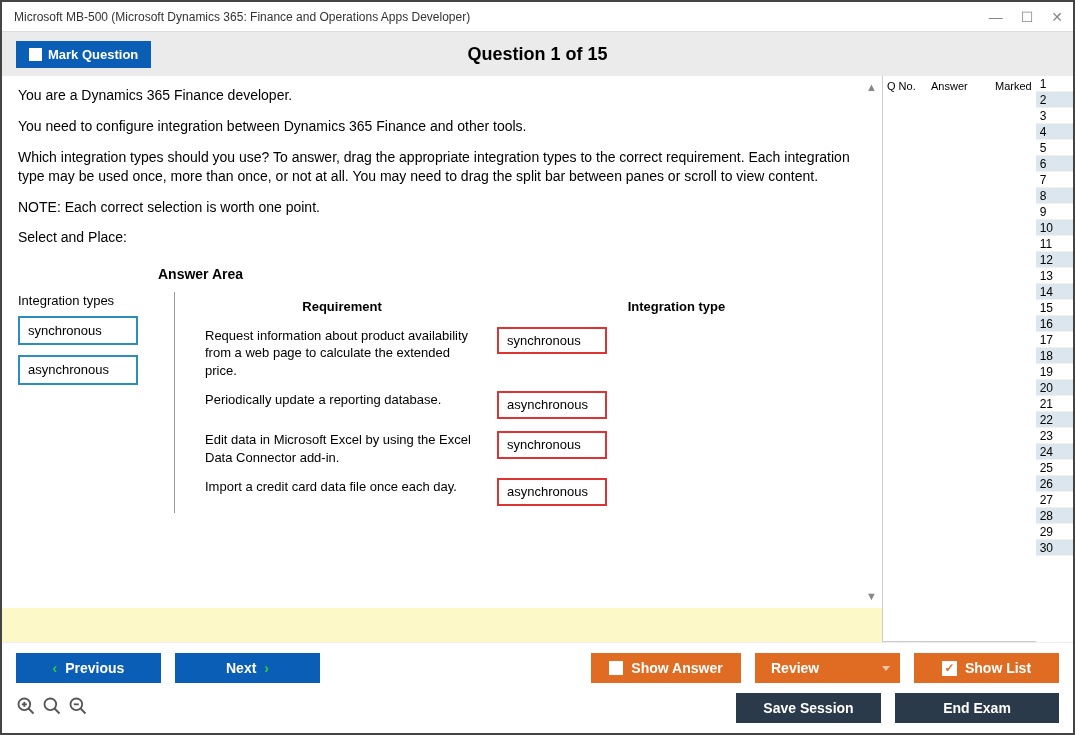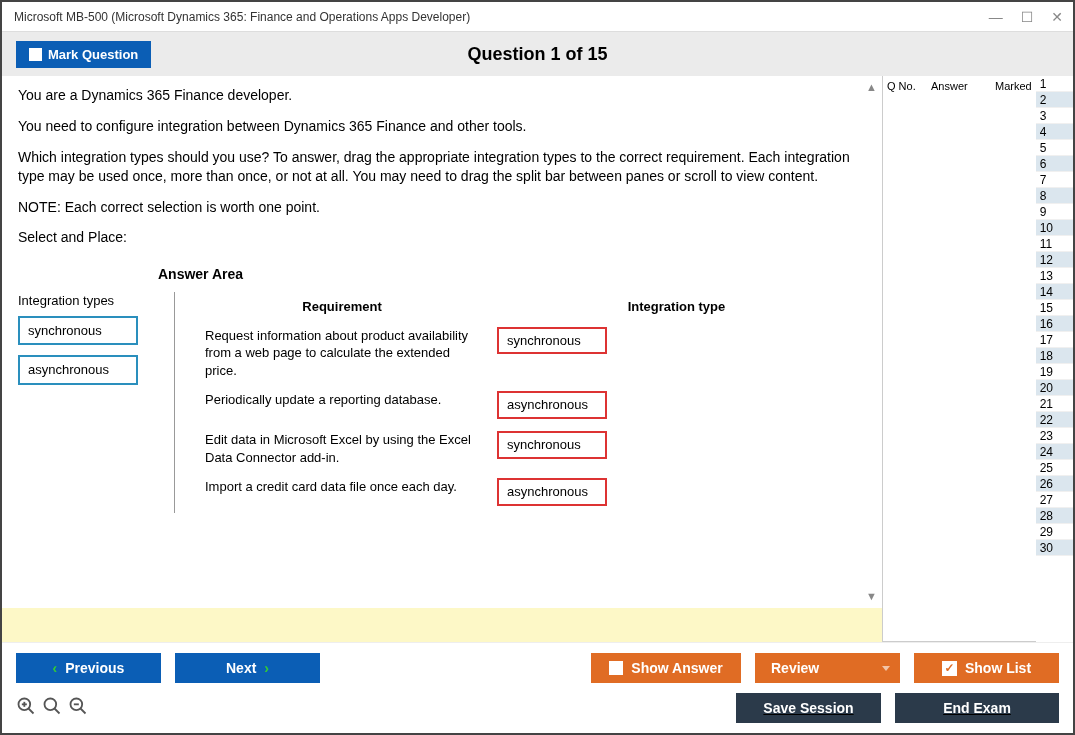--- a/index.html
+++ b/index.html
@@ -38,21 +38,21 @@
   .nav-header .c2 { width: 64px; }
   .nav-header .c3 { flex: 1; }
   .nav-list { flex: 1; overflow: auto; font-size: 12px; }
   .nav-row { display: flex; height: 16px; align-items: center; border-bottom: 1px solid #f0f0f0; }
   .nav-row:nth-child(even) { background: #dbe6ee; }
   .nav-row .c1 { width: 44px; padding-left: 4px; }
   .nav-row .c2 { width: 64px; }
   .nav-row .c3 { flex: 1; }
   .footer { background: #fff; padding: 10px 14px 10px 14px; display: flex; flex-direction: column; gap: 10px; border-top: 1px solid #eee; }
   .footer-row1 { display: flex; gap: 14px; align-items: center; }
-  .footer-row2 { display: flex; gap: 14px; align-items: center; text-decoration: underline; }
+  .footer-row2 { display: flex; gap: 14px; align-items: center; }
   .btn { border: none; color: #fff; font-weight: bold; font-size: 14px; padding: 7px 16px; cursor: pointer; display: inline-flex; align-items: center; justify-content: center; gap: 8px; }
   .btn-blue { background: #0b5eb5; }
   .btn-orange { background: #e06c24; }
   .btn-dark { background: #2b3a4a; }
   .btn-prev { width: 145px; }
   .btn-next { width: 145px; }
   .btn-show { width: 150px; }
   .btn-review { width: 145px; justify-content: space-between; padding-right: 10px;}
   .btn-showlist { width: 145px; }
   .btn-save { width: 145px; }

